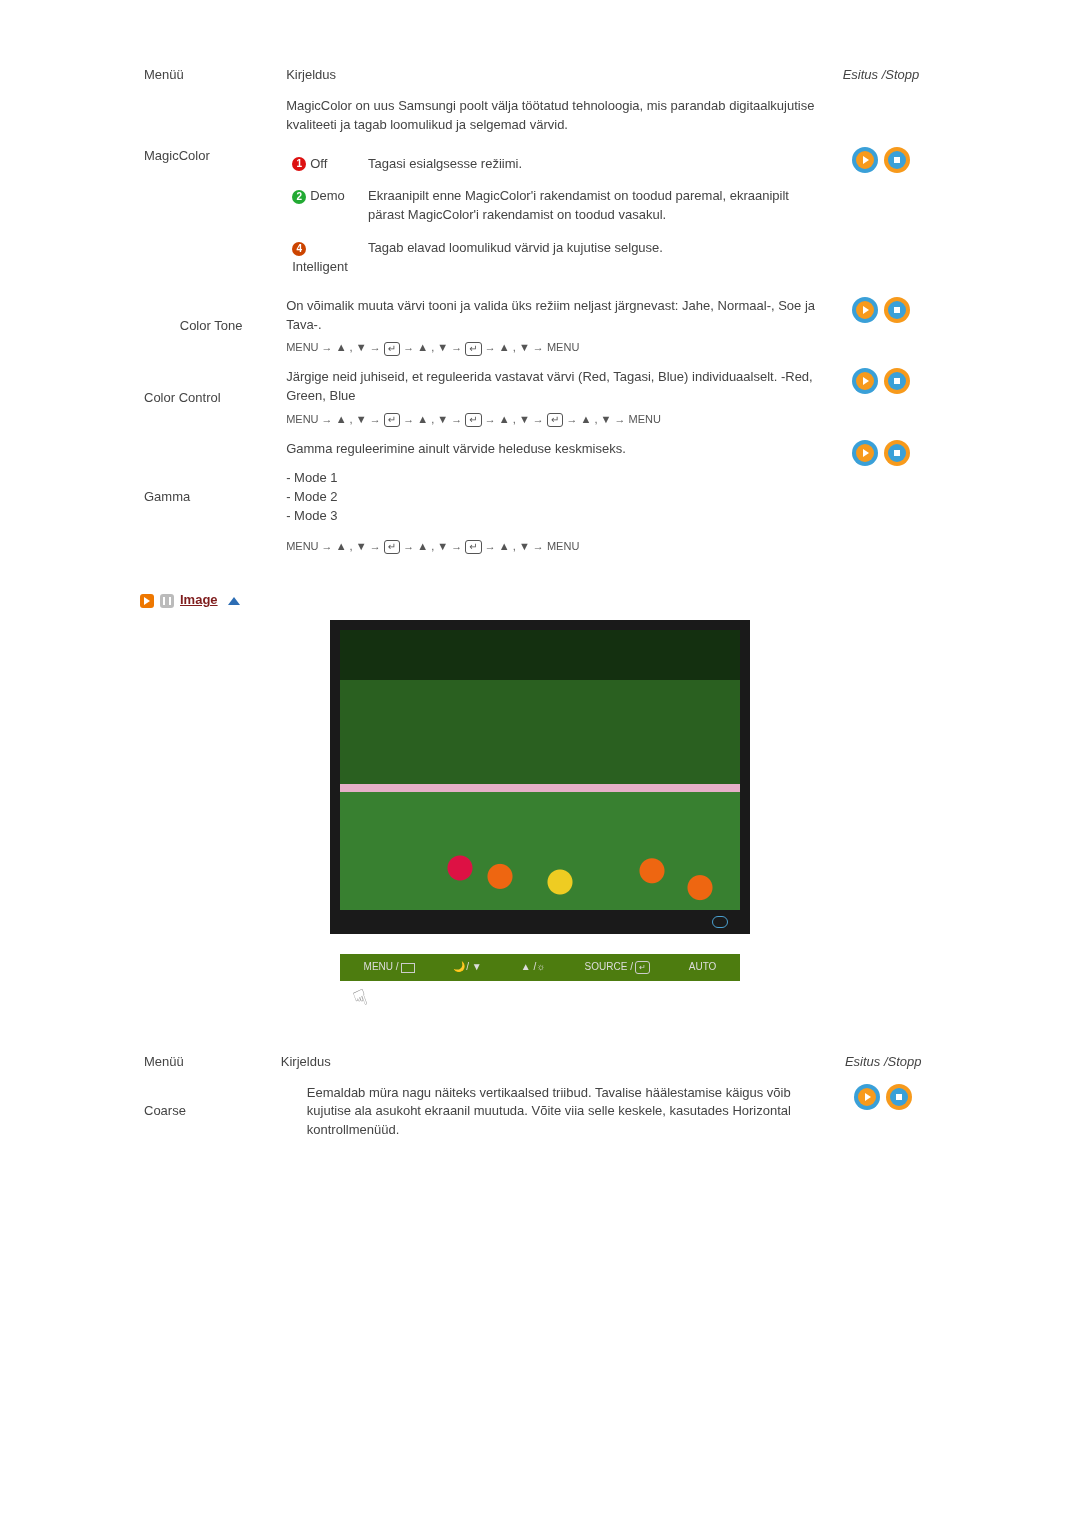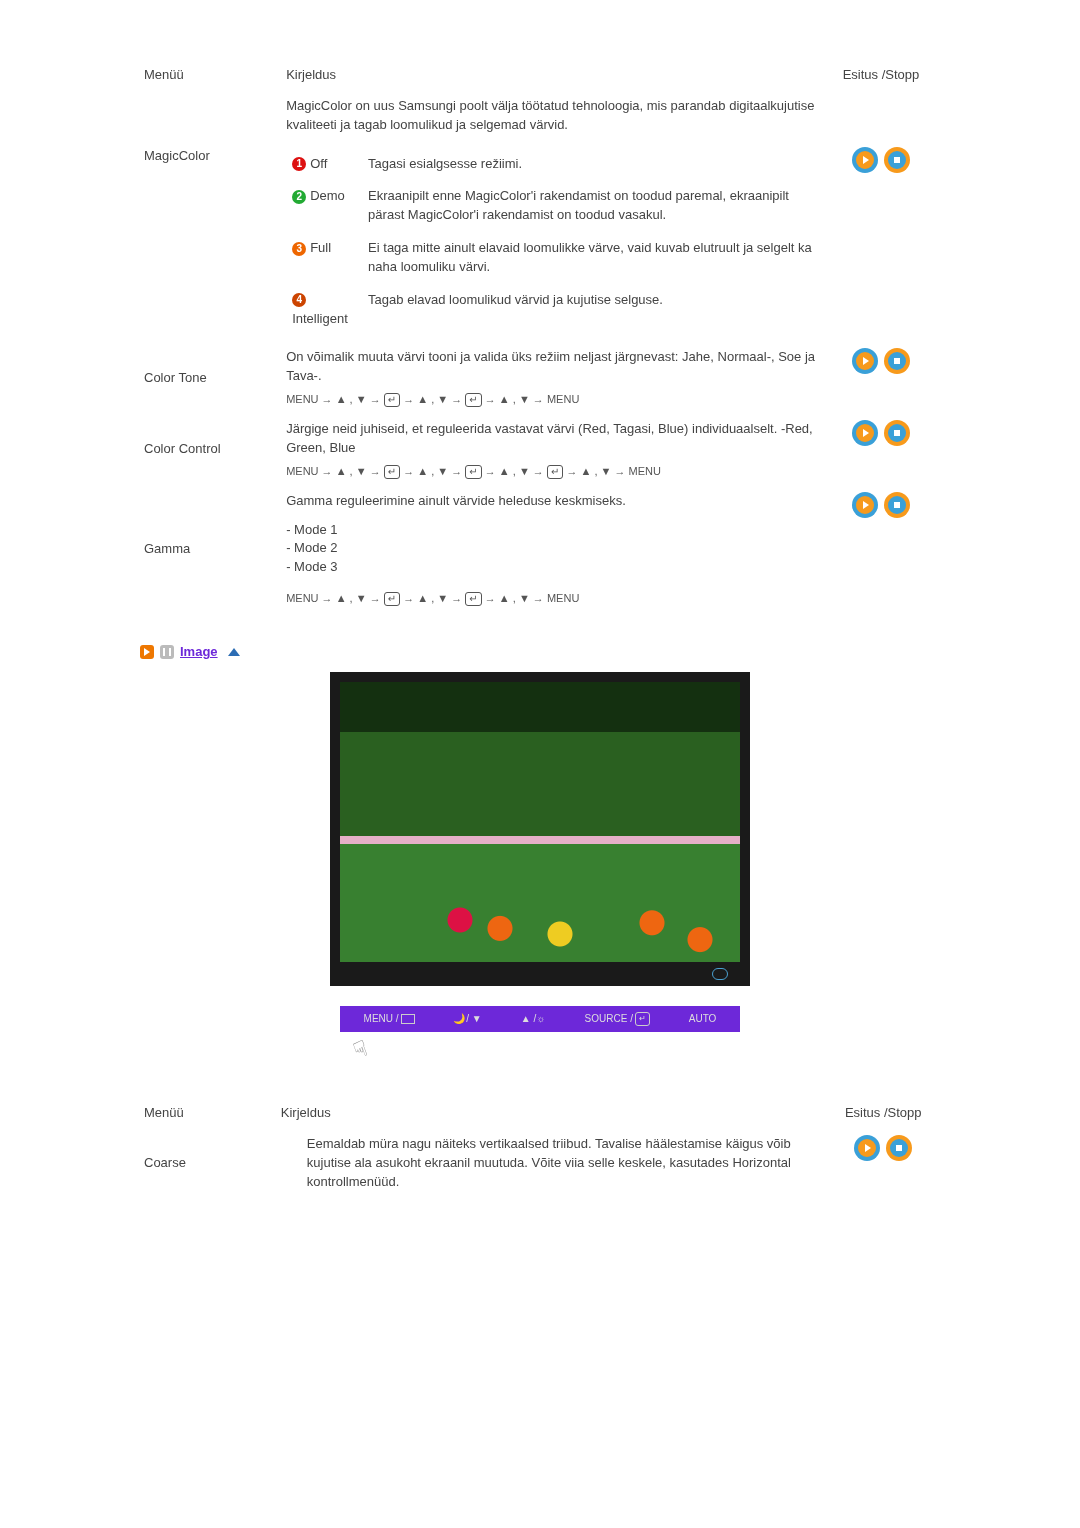--- a/index.html
+++ b/index.html
@@ -24,20 +24,21 @@
     width: 110px;
     text-align: left;
   }
   td.col-desc {
     width: 440px;
   }
   td.col-play {
     width: 90px;
     text-align: center;
     vertical-align: middle;
+    font-style: italic;
   }
   .header-row td {
     text-align: left;
   }
   .header-row td.col-desc { text-align: left; }
   .header-row td.col-play { text-align: center; }
   .bullet {
     display:inline-block;
     width:14px;height:14px;
     border-radius:50%;
@@ -109,21 +110,21 @@
   .stop-sq {
     width:6px;height:6px;background:#fff;
   }
   .section-heading {
     margin: 30px 0 10px 0;
     display:flex;
     align-items:center;
     gap:6px;
     font-size:13px;
     font-weight:bold;
-    color:#6d28d9;
+    color:#7f1d1d;
     text-decoration:underline;
   }
   .sec-icon {
     display:inline-block;
     width:14px;height:14px;
   }
   .sec-icon.orange {
     background:#e70;
     border-radius:3px;
     position:relative;
@@ -181,21 +182,21 @@
     bottom:-18px;
     width:14px;height:10px;
     border:1px solid #4aa0d0;
     border-radius:7px;
   }
   .control-bar {
     width: 400px;
     margin: 20px auto 0 auto;
   }
   .bar-buttons {
-    background:#6d28d9;
+    background:#4d7c0f;
     color:#ddd;
     font-size:10px;
     display:flex;
     justify-content:space-around;
     align-items:flex-start;
     padding:6px 4px;
   }
   .bar-icon-rect{
     display:inline-block;width:12px;height:8px;border:1px solid #ccc;margin-left:2px;vertical-align:middle;
   }
@@ -240,24 +241,20 @@
         <tbody>
               <tr>
           <td><span class="bullet b-red">1</span><span>Off</span></td>
           <td>Tagasi esialgsesse režiimi.</td>
         </tr>
         <tr>
           <td><span class="bullet b-green">2</span><span>Demo</span></td>
           <td>Ekraanipilt enne MagicColor'i rakendamist on toodud paremal, ekraanipilt pärast MagicColor'i rakendamist on toodud vasakul.</td>
         </tr>
         <tr>
-          <td><span class="bullet b-orange">3</span><span>Full</span></td>
-          <td>Ei taga mitte ainult elavaid loomulikke värve, vaid kuvab elutruult ja selgelt ka naha loomuliku värvi.</td>
-        </tr>
-        <tr>
           <td><span class="bullet b-darkorange">4</span><span>Intelligent</span></td>
           <td>Tagab elavad loomulikud värvid ja kujutise selguse.</td>
         </tr>
       </tbody>
           </table>
     </td>
     <td class="col-play" style="vertical-align:top;">
       <div class="playstop">
         <span class="circle-btn play-outer">
               <span class="play-inner">
@@ -267,21 +264,21 @@
         <span class="circle-btn stop-outer">
               <span class="stop-inner">
                 <span class="stop-sq"></span>
               </span>
             </span>
       </div>
     </td>
   </tr>
 
   <tr>
-    <td class="col-menu" style="vertical-align:middle;">Color Tone</td>
+    <td class="col-menu" style="vertical-align:middle;text-align:center;">Color Tone</td>
     <td class="col-desc">
       <div>On võimalik muuta värvi tooni ja valida üks režiim neljast järgnevast: Jahe, Normaal-, Soe ja Tava-.</div>
       <div class="nav-sequence">
         <span>MENU</span><span> → </span><span>▲ , ▼</span><span> → </span><span class="enter-key">↵</span><span> → </span><span>▲ , ▼</span><span> → </span><span class="enter-key">↵</span><span> → </span><span>▲ , ▼</span><span> → </span><span>MENU</span>
       </div>
     </td>
     <td class="col-play">
       <div class="playstop">
         <span class="circle-btn play-outer">
               <span class="play-inner">

